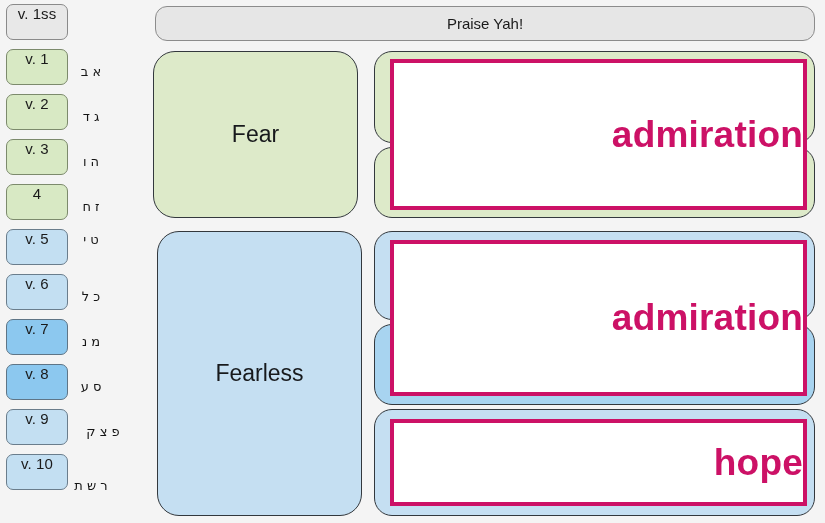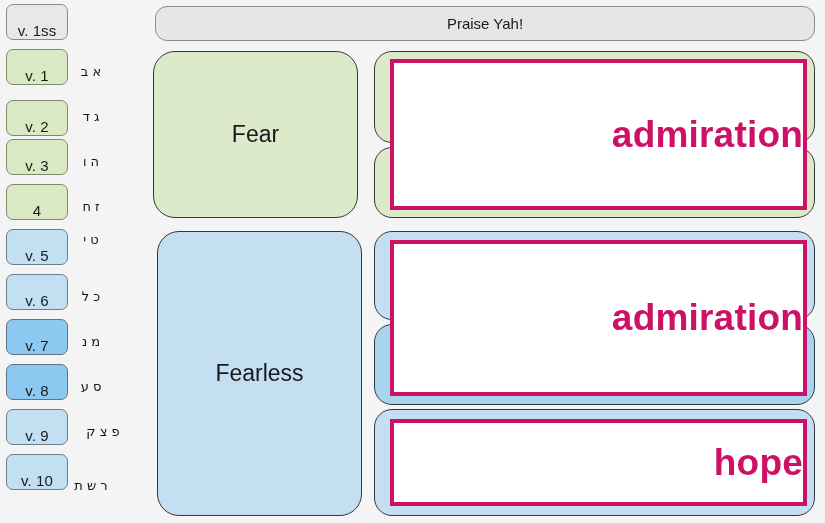--- a/index.html
+++ b/index.html
@@ -32,21 +32,21 @@
   }
   .verse-chip {
     position: absolute;
     left: 0;
     width: 62px;
     height: 36px;
     border: 1px solid #7a7a7a;
     border-radius: 7px;
     box-sizing: border-box;
     display: flex;
-    align-items: flex-end;
+    align-items: flex-start;
     justify-content: center;
     font-size: 15px;
     color: #1a1a1a;
     letter-spacing: 0.1px;
   }
   .chip-gray  { background: #e8e8e8; border-color: #8a8a8a; }
   .chip-green { background: #d8e9c4; border-color: #7c8a6c; }
   .chip-blue  { background: #c3dff2; border-color: #6a7d8c; }
   .chip-blue-dark { background: #8cc8ef; border-color: #5f7586; }
 
@@ -152,21 +152,21 @@
 
 <div id="canvas">
 
   <div class="verse-col">
     <div class="verse-chip chip-gray" style="top:0px;">
         <span>v. 1ss</span>
       </div>
     <div class="verse-chip chip-green" style="top:45px;">
         <span>v. 1</span>
       </div>
-    <div class="verse-chip chip-green" style="top:96px;">
+    <div class="verse-chip chip-green" style="top:90px;">
         <span>v. 2</span>
       </div>
     <div class="verse-chip chip-green" style="top:135px;">
         <span>v. 3</span>
       </div>
     <div class="verse-chip chip-green" style="top:180px;">
         <span>4</span>
       </div>
     <div class="verse-chip chip-blue" style="top:225px;">
         <span>v. 5</span>

